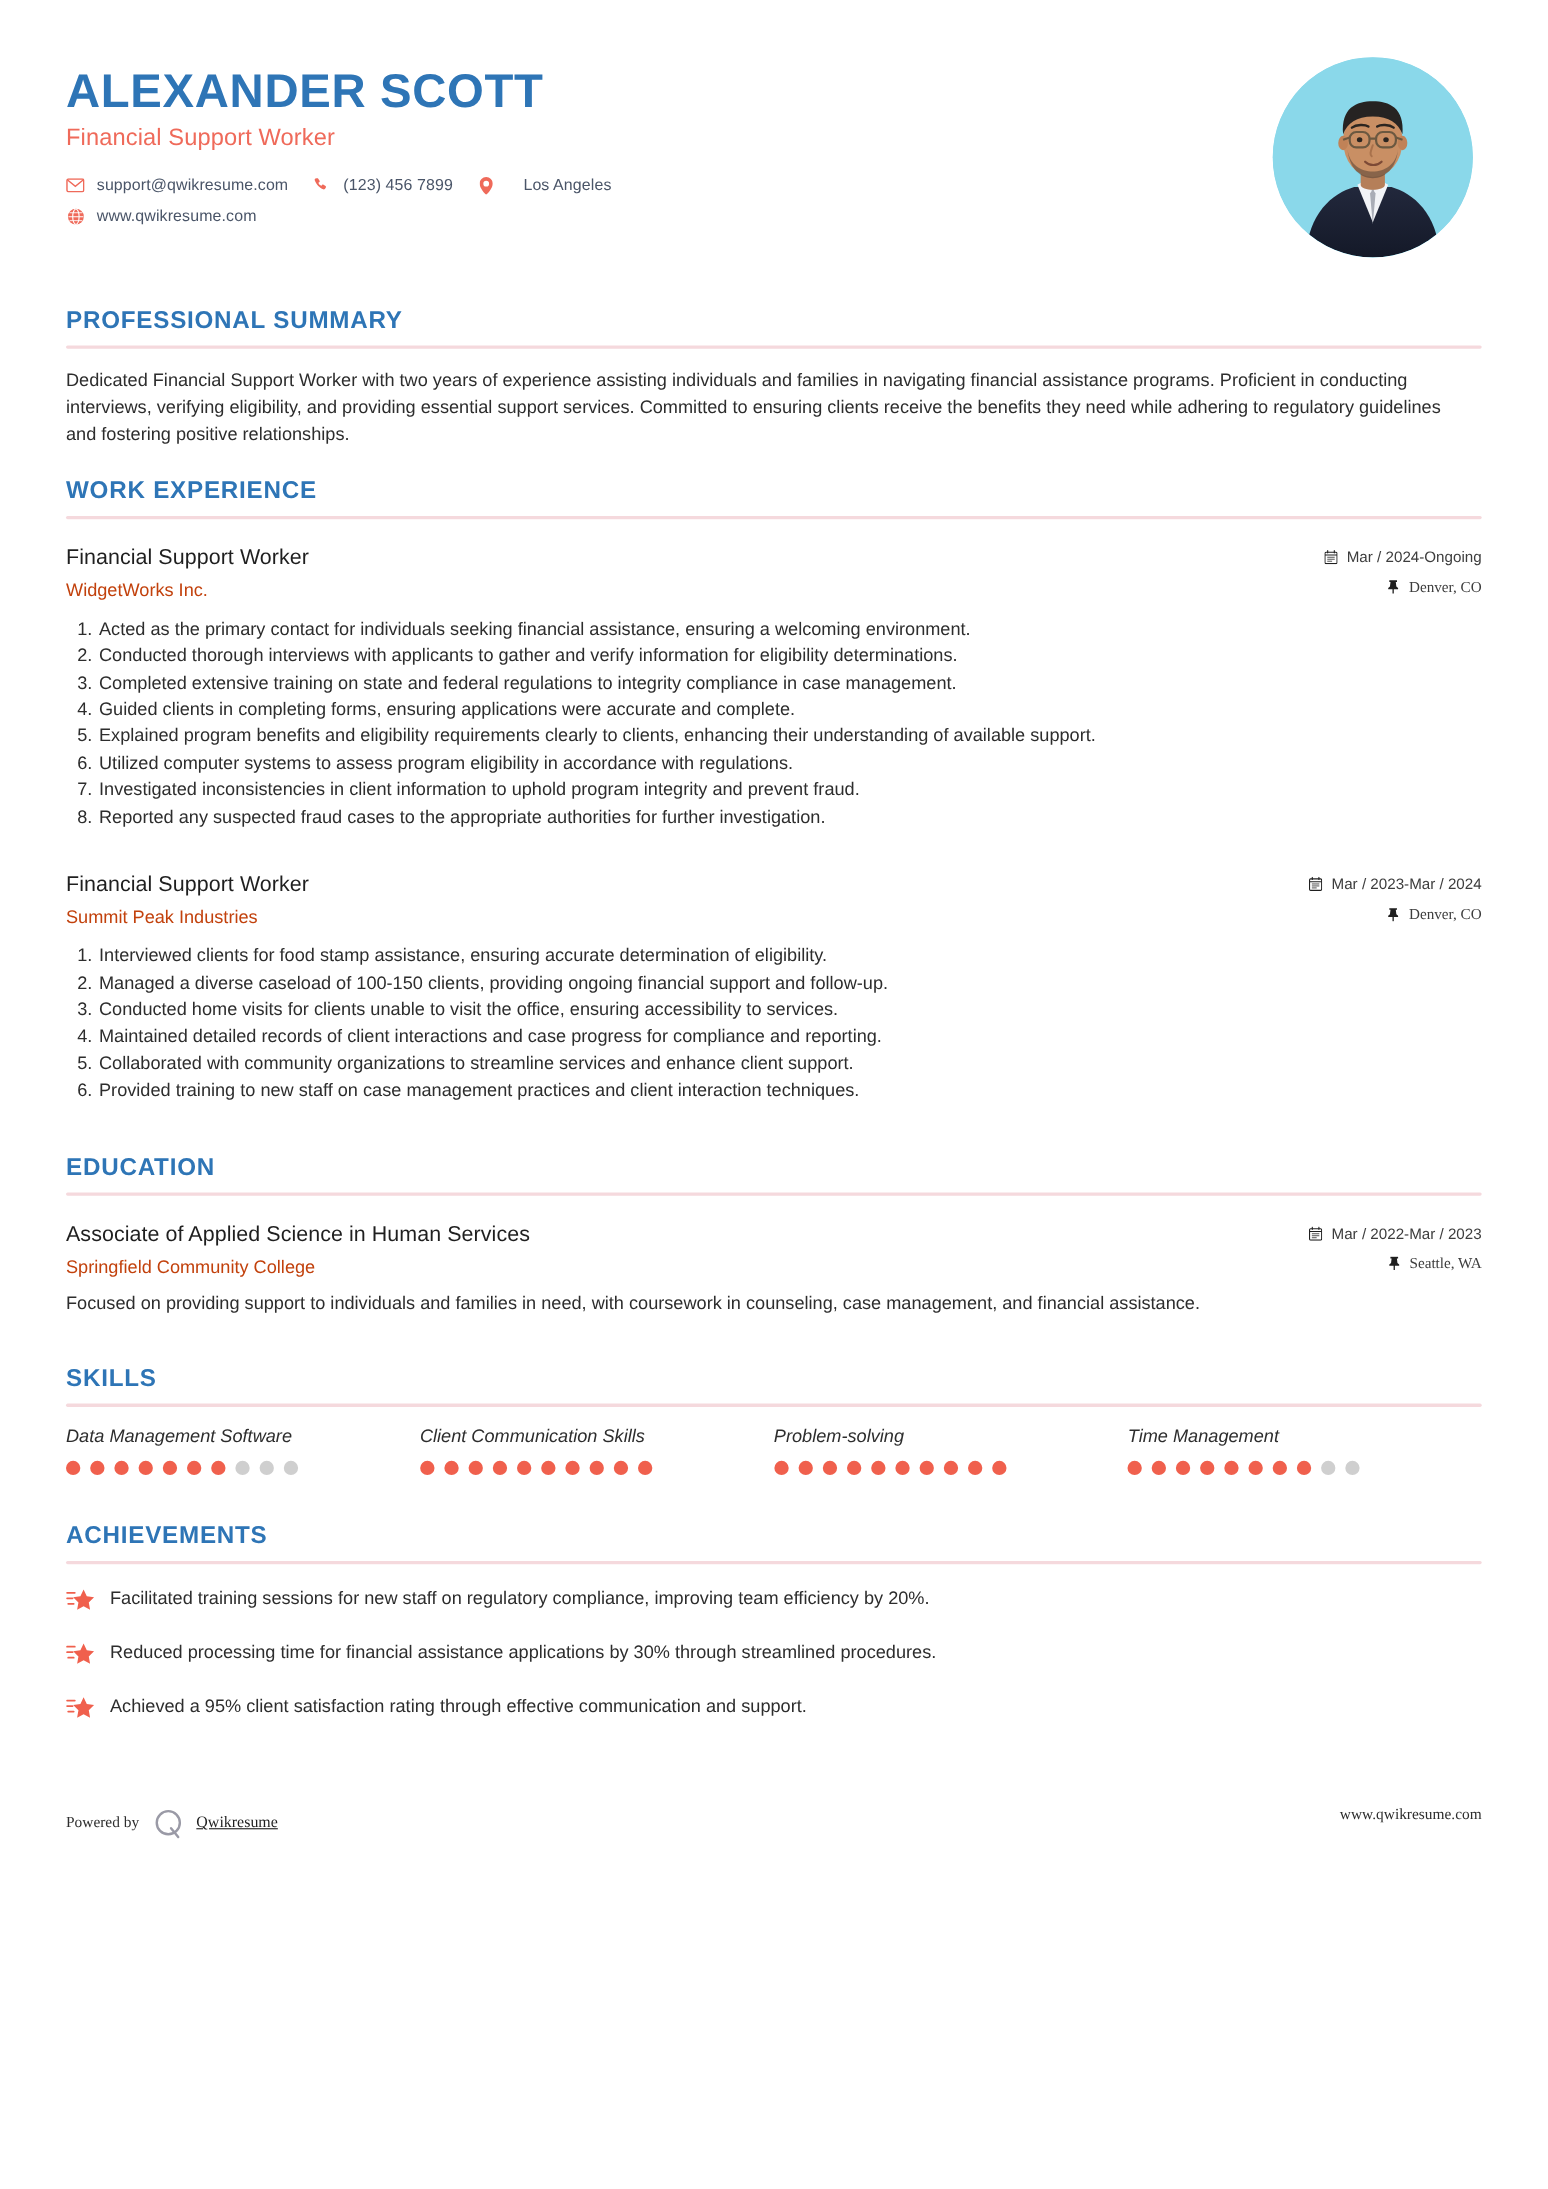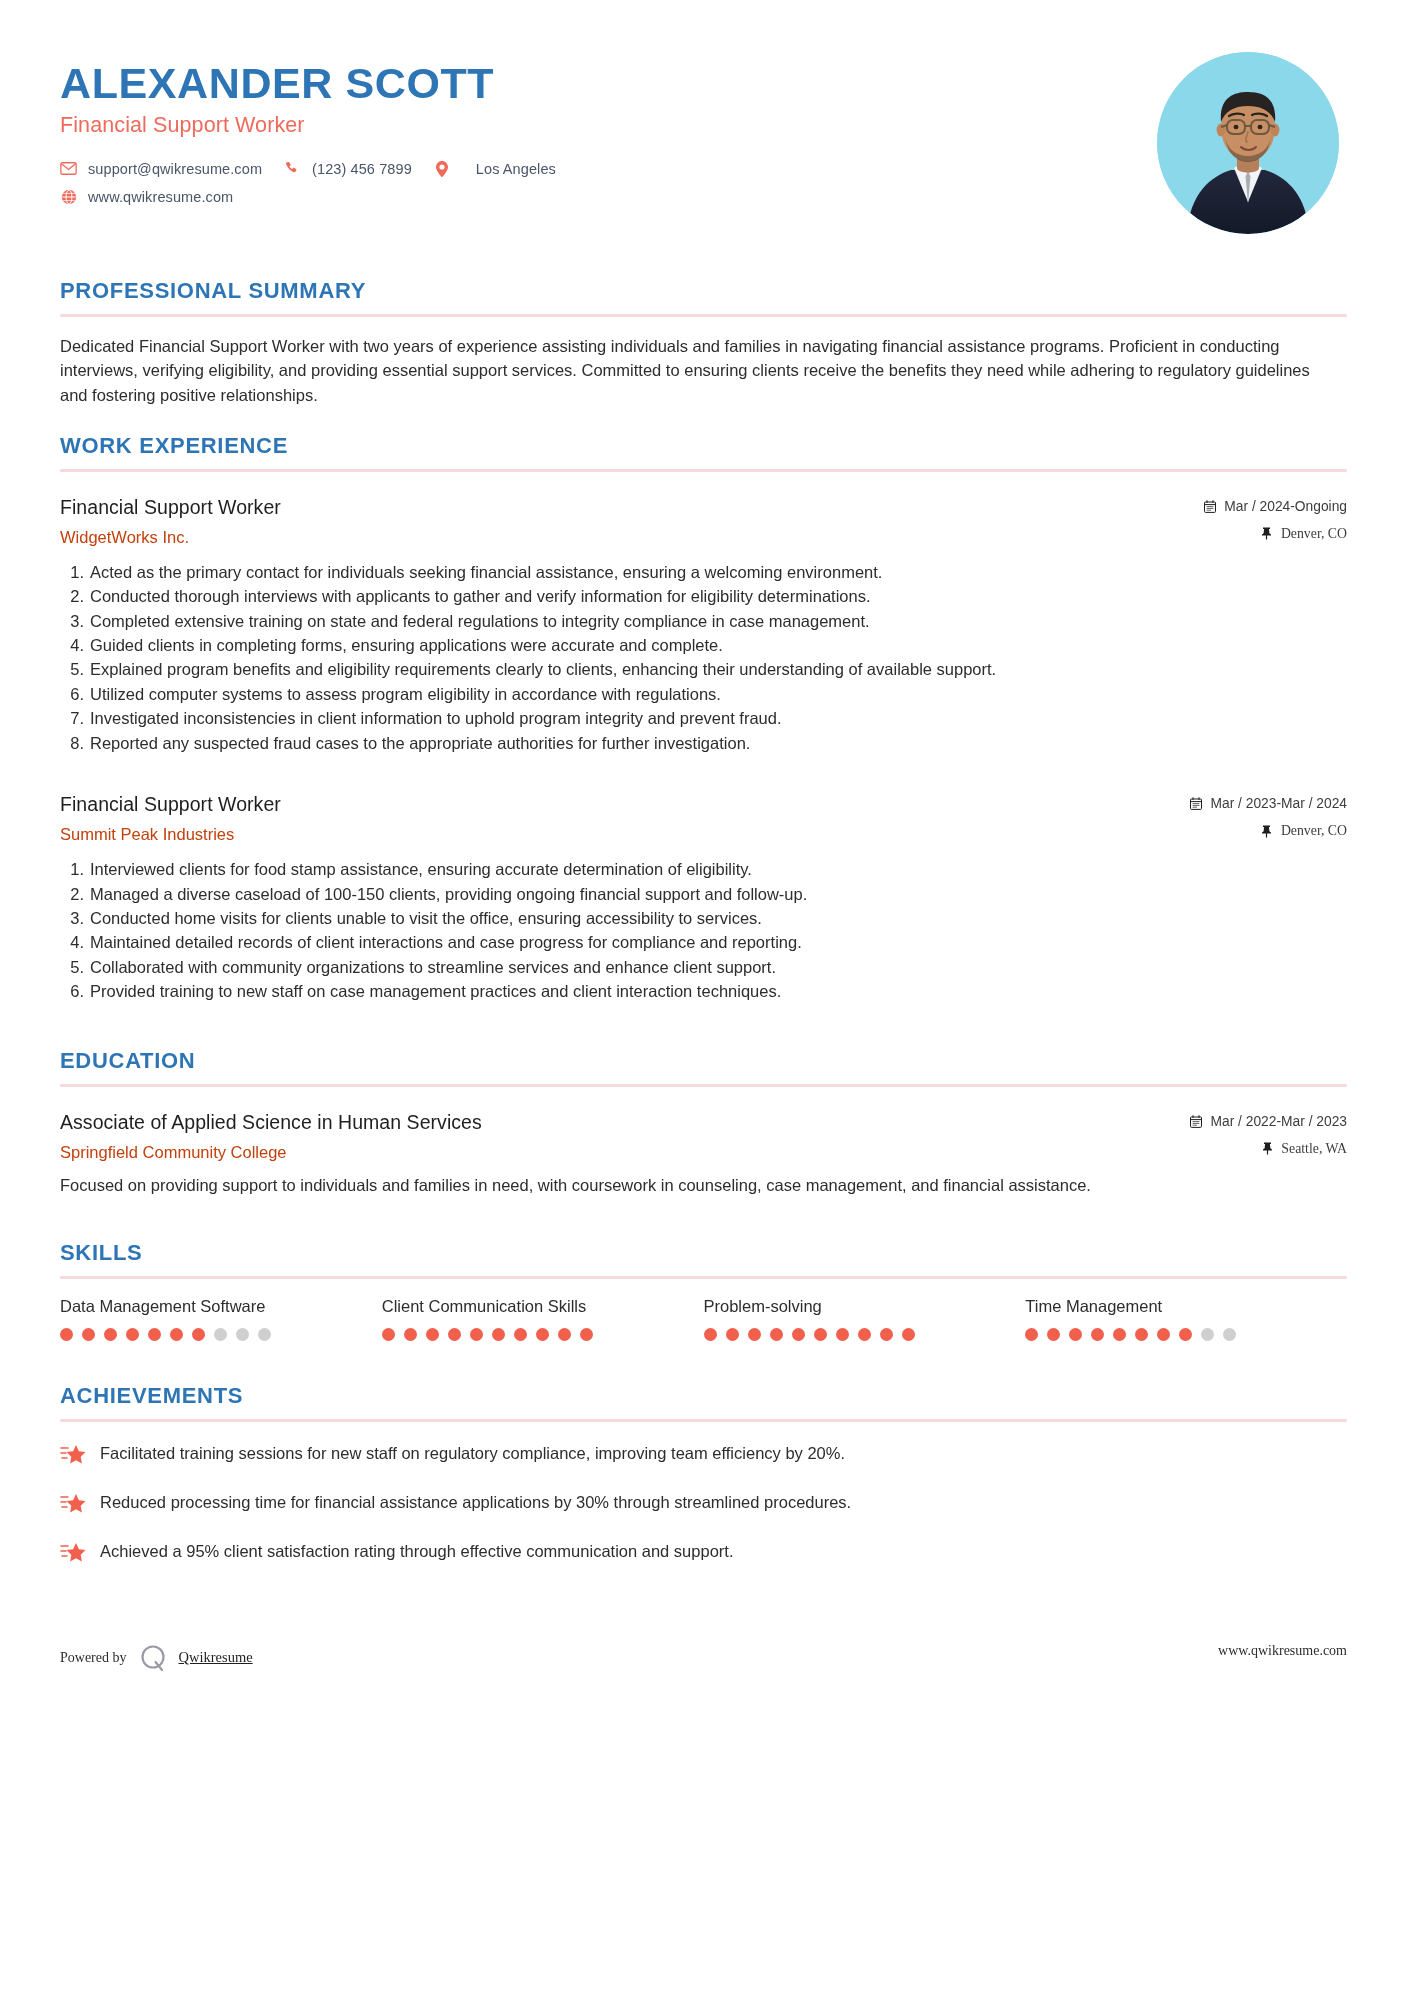--- a/index.html
+++ b/index.html
@@ -187,21 +187,21 @@
     color: #2d2d2d;
     max-width: 1270px;
   }
 
   
   .skills-grid {
     margin-top: 18px;
     display: flex;
     gap: 0;
   }
-  .skill-col { flex: 1; padding-right: 18px; }
+  .skill-col { flex: 1; padding-right: 18px; font-style: italic; }
   .skill-name {
     font-size: 16.5px;
     color: #2d2d2d;
     margin-bottom: 12px;
     white-space: nowrap;
   }
   .dots { display: flex; gap: 9px; align-items: center; }
   .dot {
     width: 13px;
     height: 13px;

